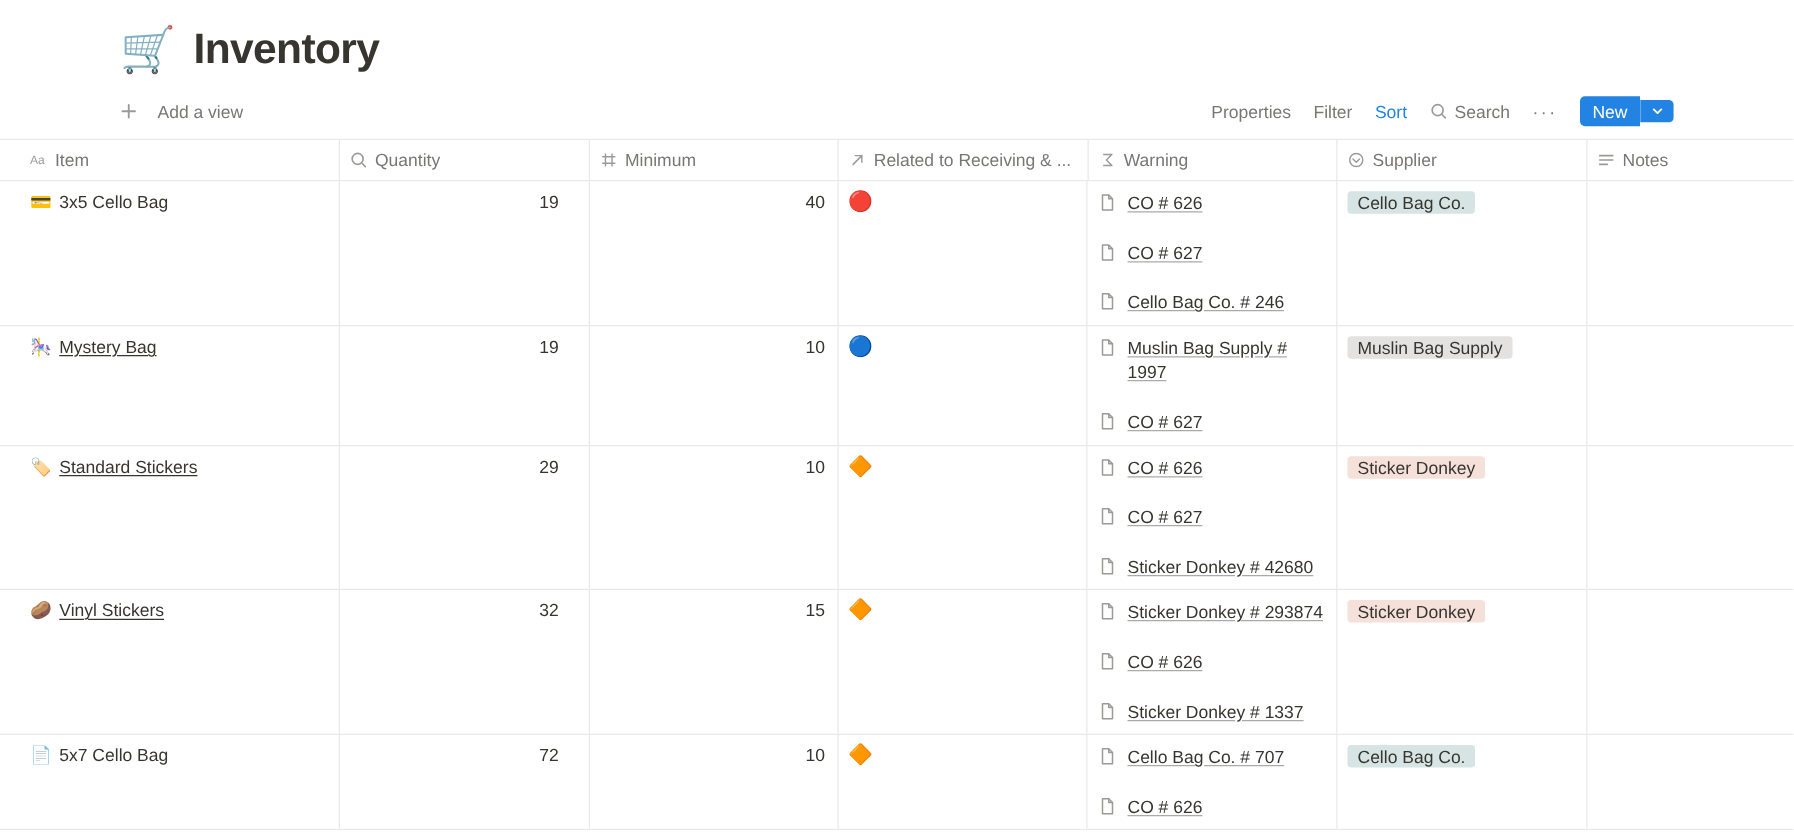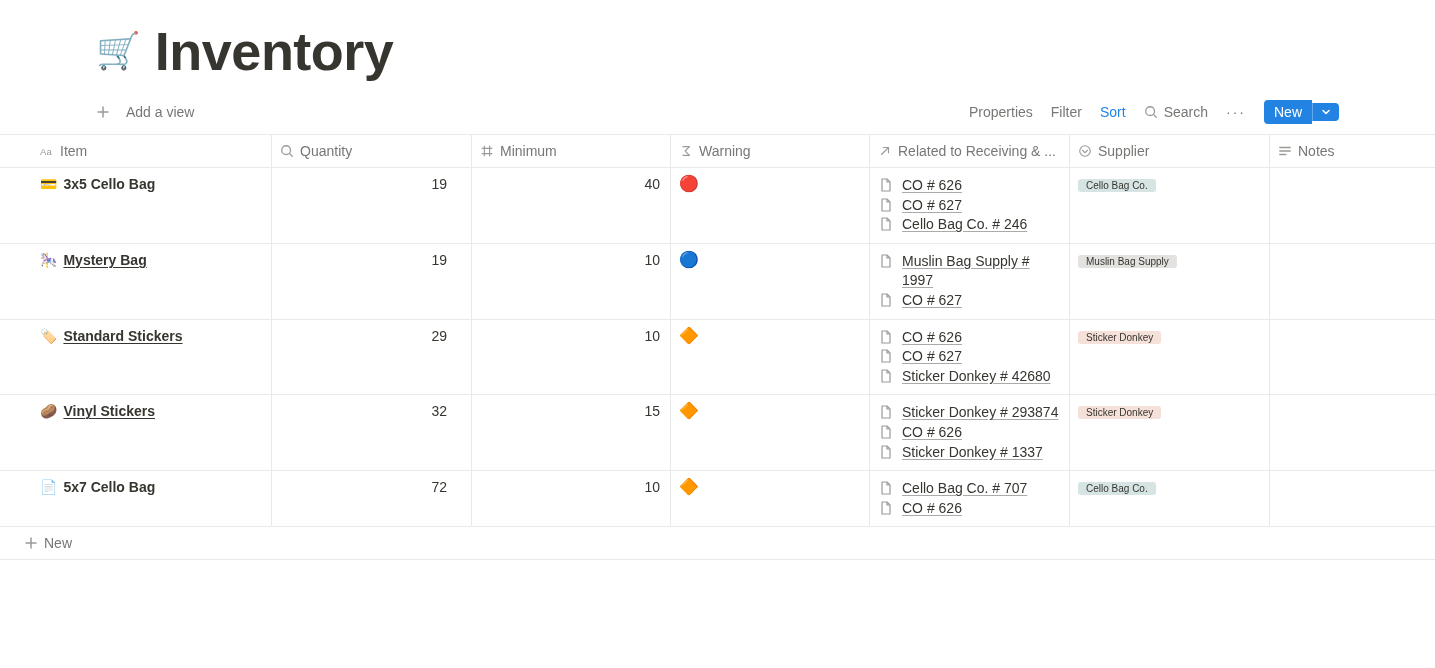--- a/index.html
+++ b/index.html
@@ -23,21 +23,21 @@
   .page{
     padding:20px 0 0 0;
   }
   .title-area{
     padding:0 96px 18px 96px;
     display:flex;
     align-items:center;
     gap:14px;
   }
   .title-emoji{font-size:36px;line-height:1;}
-  .title-text{font-size:54px;font-weight:700;letter-spacing:-0.5px;margin:0;}
+  .title-text{font-size:34px;font-weight:700;letter-spacing:-0.5px;margin:0;}
   .controls-row{
     display:flex;
     justify-content:space-between;
     align-items:center;
     padding:0 96px 10px 96px;
   }
   .add-view{
     display:flex;align-items:center;gap:16px;
     color:var(--muted);
     cursor:pointer;
@@ -77,41 +77,41 @@
     display:flex;
     border-bottom:1px solid var(--border);
   }
   .cell{
     padding:8px 8px;
     border-right:1px solid var(--border);
     font-size:14px;
     overflow:hidden;
   }
   .cell:last-child{border-right:none;}
-  .c-item{width:272px;padding-left:40px;}
+  .c-item{width:272px;padding-left:24px;}
   .c-qty{width:200px;text-align:right;padding-right:24px;}
   .c-min{width:199px;text-align:right;padding-right:10px;}
   .c-warn{width:199px;}
   .c-rel{width:200px;}
   .c-sup{width:200px;}
   .c-notes{flex:1;}
   .item-name{display:flex;align-items:center;gap:6px;}
   .item-name .emoji{font-size:14px;line-height:1;}
-  .item-name .name{font-weight:700;}
+  .item-name .name{font-weight:400;}
   .item-name .name.u{text-decoration:underline;text-decoration-thickness:1px;text-underline-offset:2px;}
   .tag{
     display:inline-block;
     padding:1px 8px;
     border-radius:3px;
-    font-size:10px;
+    font-size:14px;
   }
   .tag.cello{background:var(--cello);}
   .tag.muslin{background:var(--muslin);}
   .tag.sticker{background:var(--sticker);}
-  .rel-list{display:flex;flex-direction:column;gap:0;}
+  .rel-list{display:flex;flex-direction:column;gap:20px;}
   .rel-item{display:flex;align-items:flex-start;gap:8px;}
   .rel-item .txt{
     text-decoration:underline;
     text-decoration-color:#aaa;
     text-underline-offset:2px;
     line-height:1.4;
   }
   .warn-dot{font-size:16px;line-height:1;}
   .new-row{
     display:flex;align-items:center;gap:6px;
@@ -176,31 +176,31 @@
             <path d="M11 11l3 3" stroke="#9b9a97" stroke-width="1.5" stroke-linecap="round"></path>
           </svg>
         <span>Quantity</span>
       </div>
       <div class="th c-min">
         <svg width="14" height="14" viewBox="0 0 16 16">
             <path d="M5 2v12M11 2v12M2 5h12M2 11h12" stroke="#9b9a97" stroke-width="1.3"></path>
           </svg>
         <span>Minimum</span>
       </div>
+      <div class="th c-rel">
+        <svg width="14" height="14" viewBox="0 0 16 16">
+            <path d="M4 12L12 4M12 4H6M12 4v6" fill="none" stroke="#9b9a97" stroke-width="1.3" stroke-linecap="round" stroke-linejoin="round"></path>
+          </svg>
+        <span style="white-space:nowrap;overflow:hidden;text-overflow:ellipsis;max-width:160px;">Related to Receiving &amp; ...</span>
+      </div>
       <div class="th c-warn">
         <svg width="14" height="14" viewBox="0 0 16 16">
             <path d="M4 3h8l-5 5 5 5H4" fill="none" stroke="#9b9a97" stroke-width="1.3" stroke-linejoin="round"></path>
           </svg>
         <span>Warning</span>
-      </div>
-      <div class="th c-rel">
-        <svg width="14" height="14" viewBox="0 0 16 16">
-            <path d="M4 12L12 4M12 4H6M12 4v6" fill="none" stroke="#9b9a97" stroke-width="1.3" stroke-linecap="round" stroke-linejoin="round"></path>
-          </svg>
-        <span style="white-space:nowrap;overflow:hidden;text-overflow:ellipsis;max-width:160px;">Related to Receiving &amp; ...</span>
       </div>
       <div class="th c-sup">
         <svg width="14" height="14" viewBox="0 0 16 16">
             <circle cx="8" cy="8" r="6" fill="none" stroke="#9b9a97" stroke-width="1.3"></circle>
             <path d="M5 7l3 3 3-3" fill="none" stroke="#9b9a97" stroke-width="1.3" stroke-linecap="round" stroke-linejoin="round"></path>
           </svg>
         <span>Supplier</span>
       </div>
       <div class="th c-notes">
         <svg width="14" height="14" viewBox="0 0 16 16">

